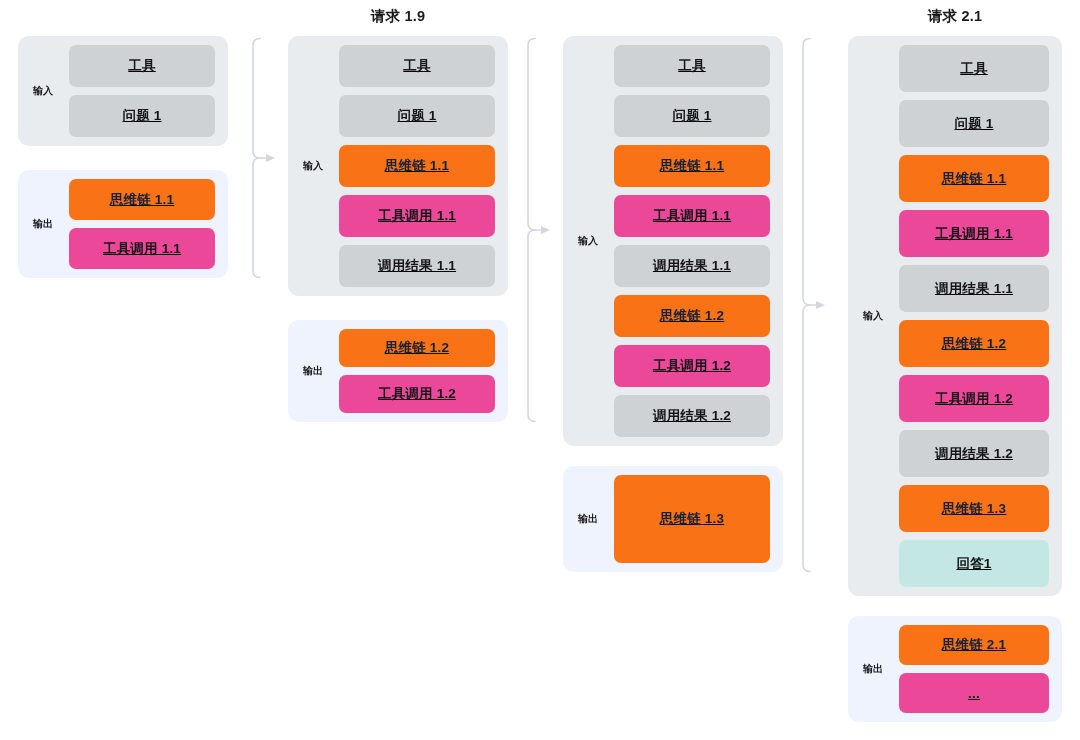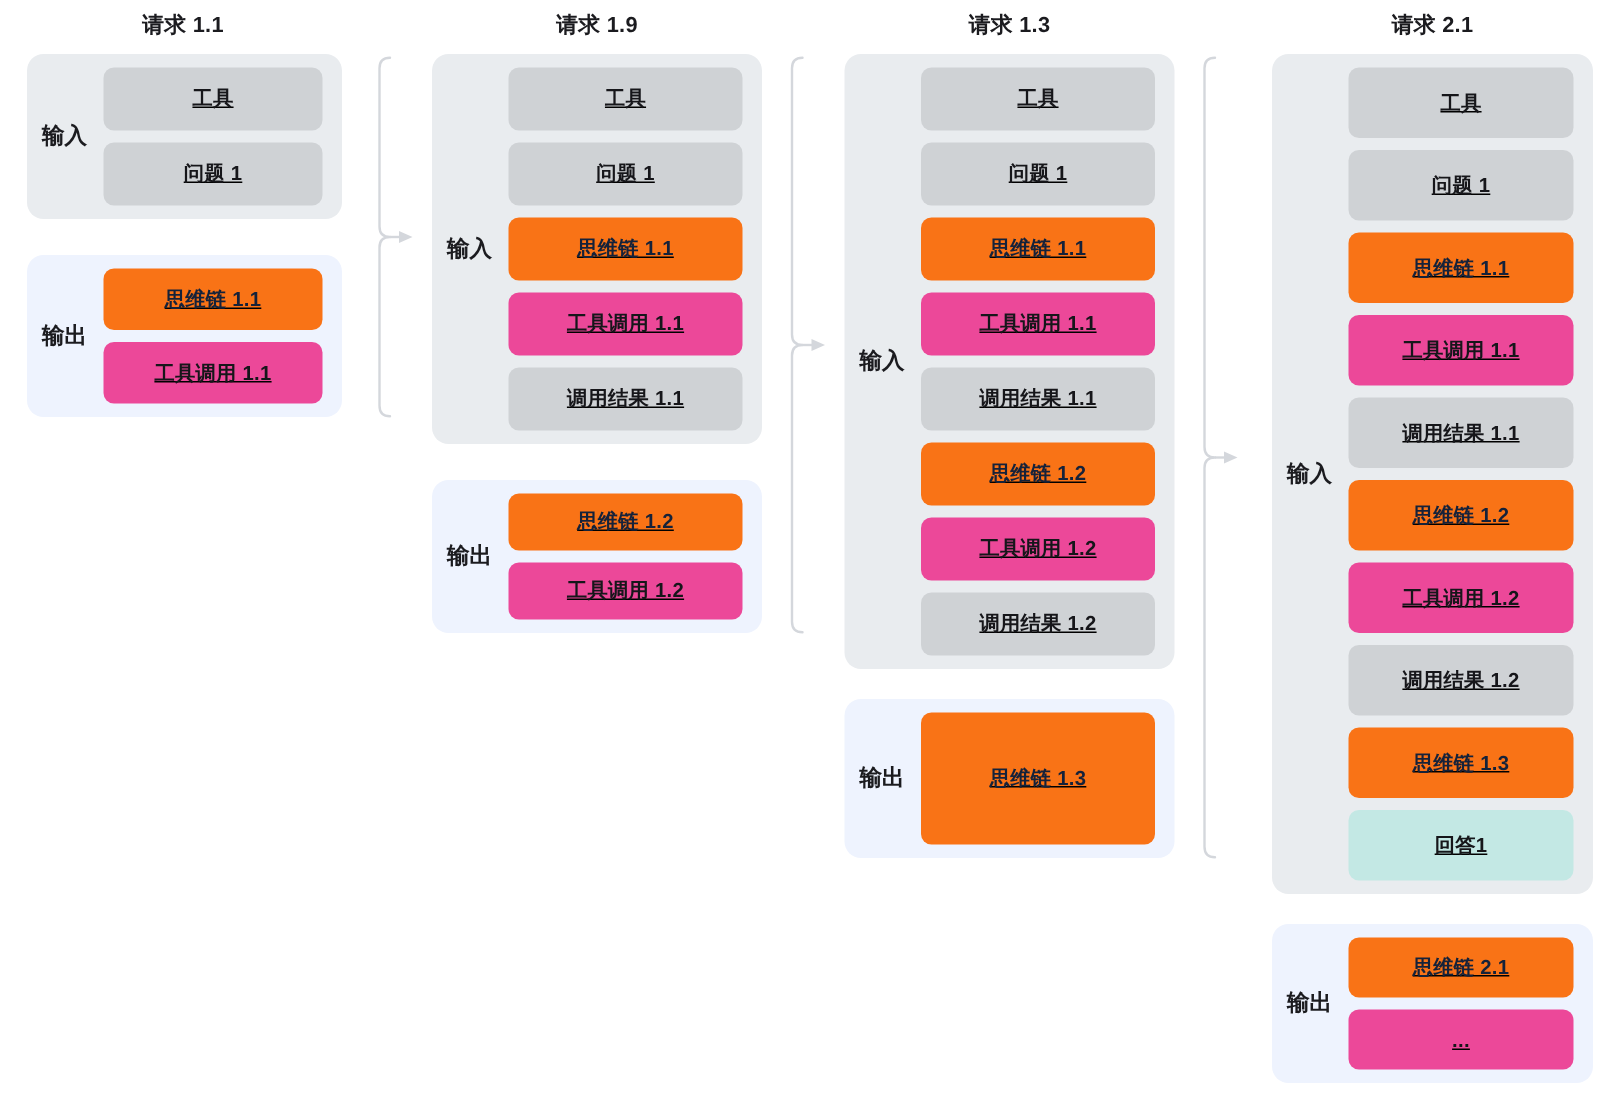--- a/index.html
+++ b/index.html
@@ -38,21 +38,21 @@
   }
   .group.input  { background: #e9ecef; }
   .group.output { background: #eef3fe; }
 
   
   .group-label {
     position: absolute;
     left: 0;
     width: 50px;
     text-align: center;
-    font-size: 15px;
+    font-size: 10px;
     font-weight: 700;
     color: #1b1b1f;
     white-space: nowrap;
     transform: translateY(-50%);
   }
 
   
   .items {
     position: absolute;
     top: 9px;
@@ -86,21 +86,20 @@
   .brace {
     position: absolute;
     pointer-events: none;
   }
   .brace svg { display: block; overflow: visible; }
 </style>
 </head>
 <body>
 
 <div id="canvas">
-    <div class="col-title" style="left: 32px; top: 7px; width: 180px;">请求 1.1</div>
     <div class="group input" style="left: 18px; top: 36px; width: 210px; height: 110px;">
       <div class="group-label" style="top: 55px;">输入</div>
       <div class="items">
         <div class="item grey">工具</div>
         <div class="item grey">问题 1</div>
       </div>
     </div>
     <div class="group output" style="left: 18px; top: 170px; width: 210px; height: 108px;">
       <div class="group-label" style="top: 54px;">输出</div>
       <div class="items">
@@ -119,21 +118,20 @@
         <div class="item grey">调用结果 1.1</div>
       </div>
     </div>
     <div class="group output" style="left: 288px; top: 320px; width: 220px; height: 102px;">
       <div class="group-label" style="top: 51px;">输出</div>
       <div class="items">
         <div class="item blue">思维链 1.2</div>
         <div class="item lblue">工具调用 1.2</div>
       </div>
     </div>
-    <div class="col-title" style="left: 583px; top: 7px; width: 180px;">请求 1.3</div>
     <div class="group input" style="left: 563px; top: 36px; width: 220px; height: 410px;">
       <div class="group-label" style="top: 205px;">输入</div>
       <div class="items">
         <div class="item grey">工具</div>
         <div class="item grey">问题 1</div>
         <div class="item blue">思维链 1.1</div>
         <div class="item lblue">工具调用 1.1</div>
         <div class="item grey">调用结果 1.1</div>
         <div class="item blue">思维链 1.2</div>
         <div class="item lblue">工具调用 1.2</div>

